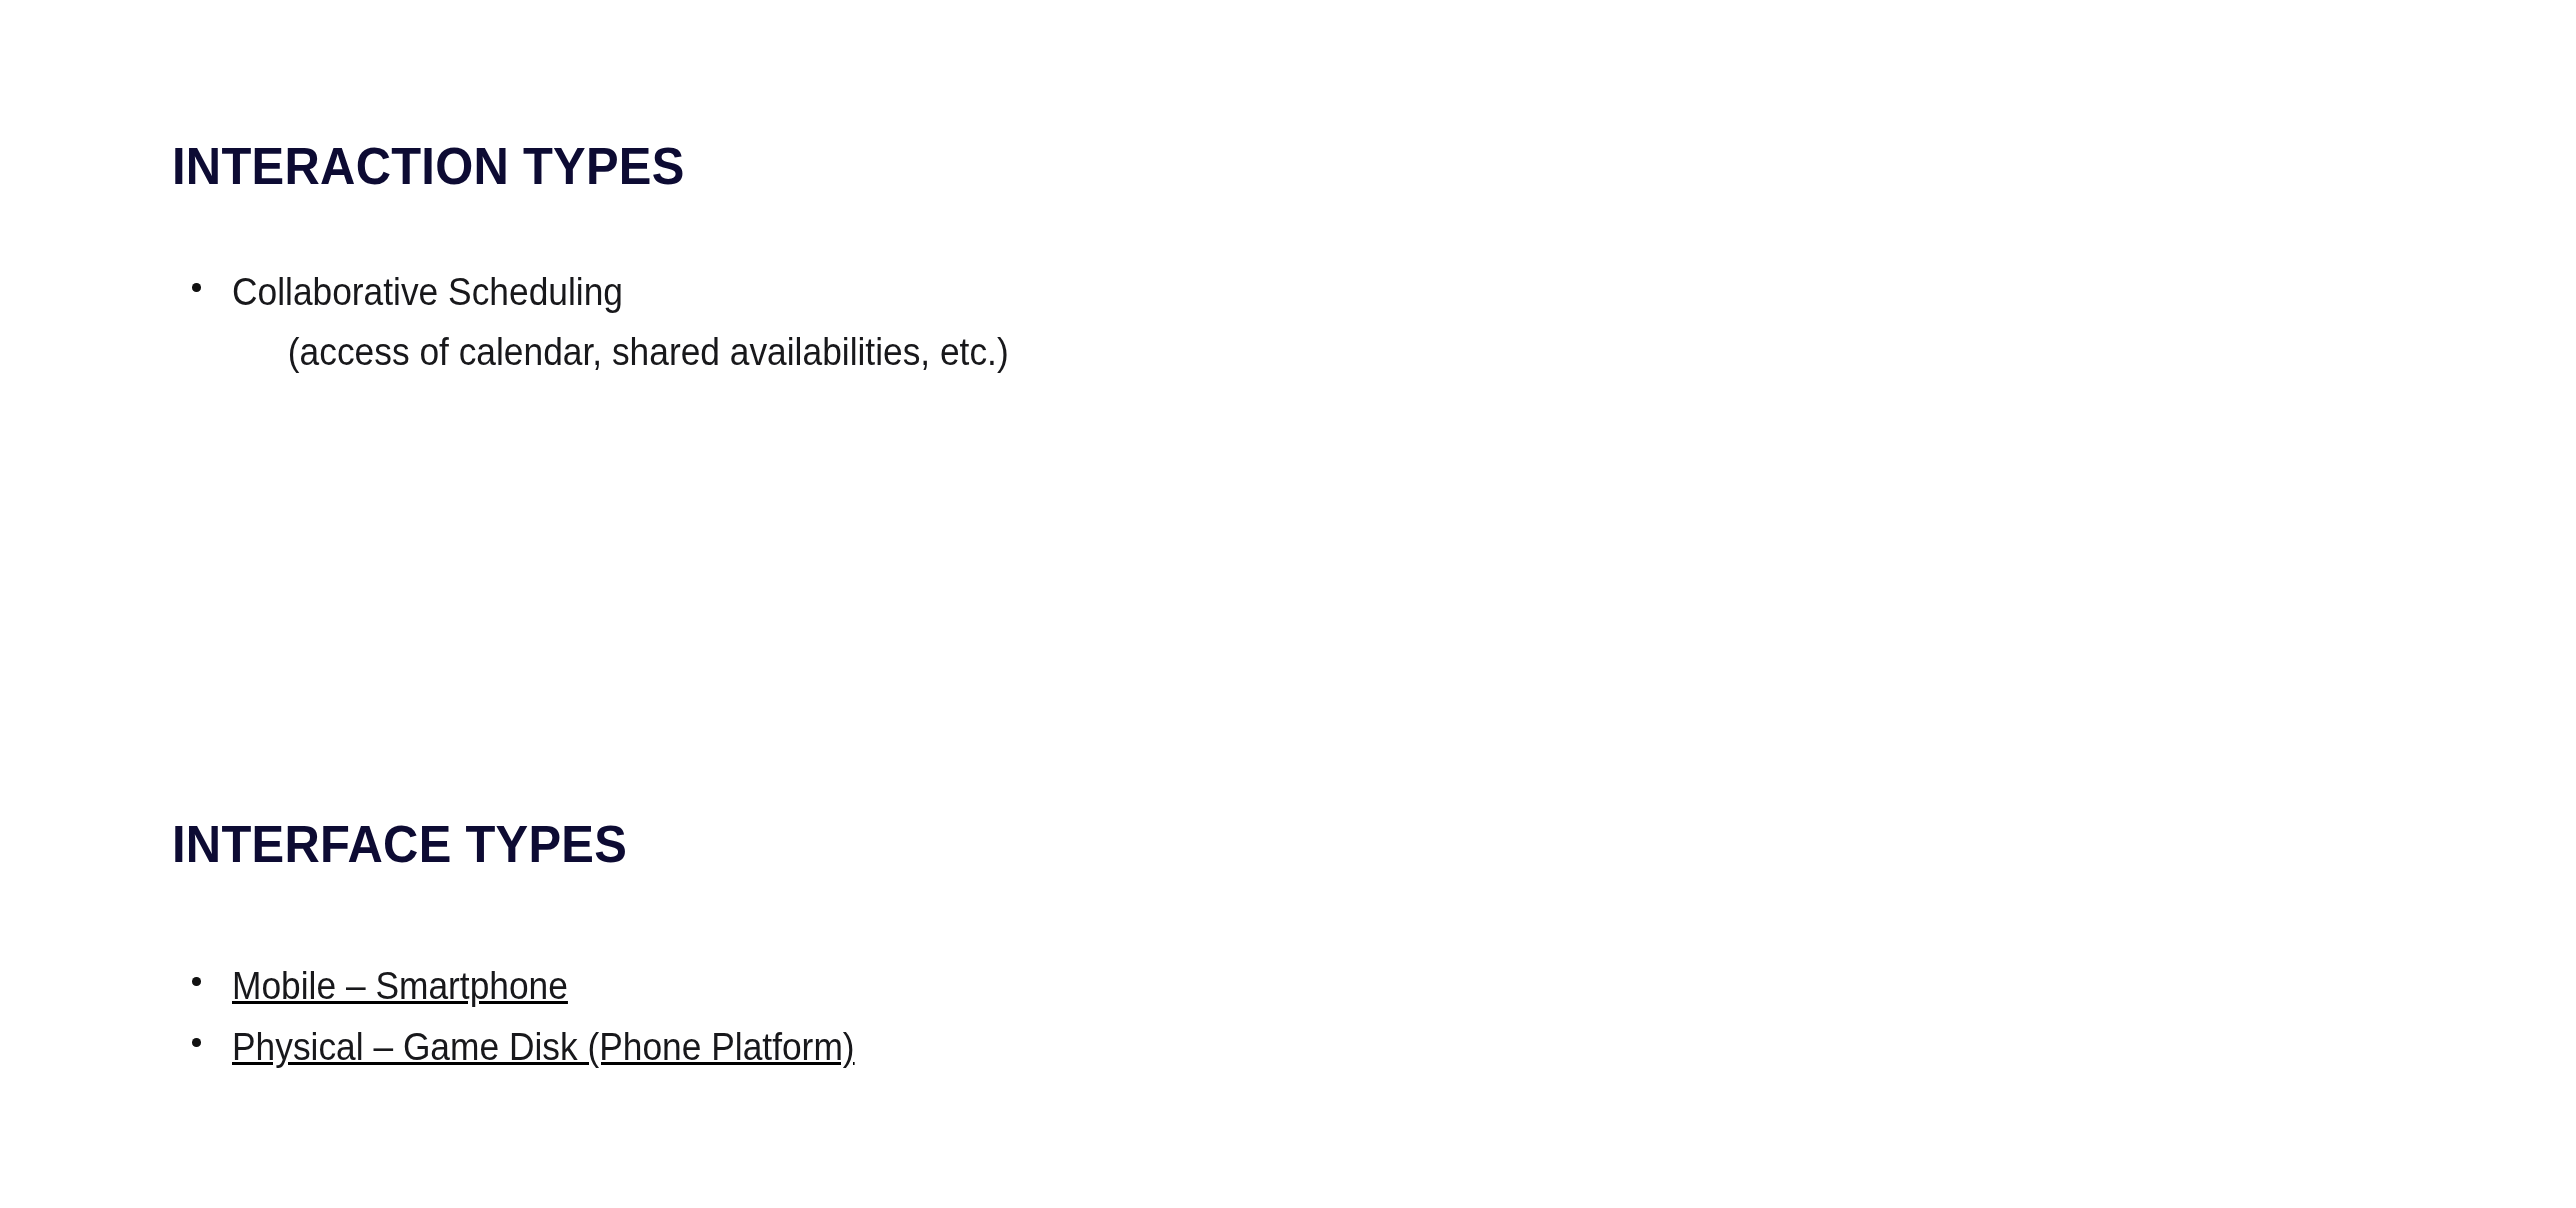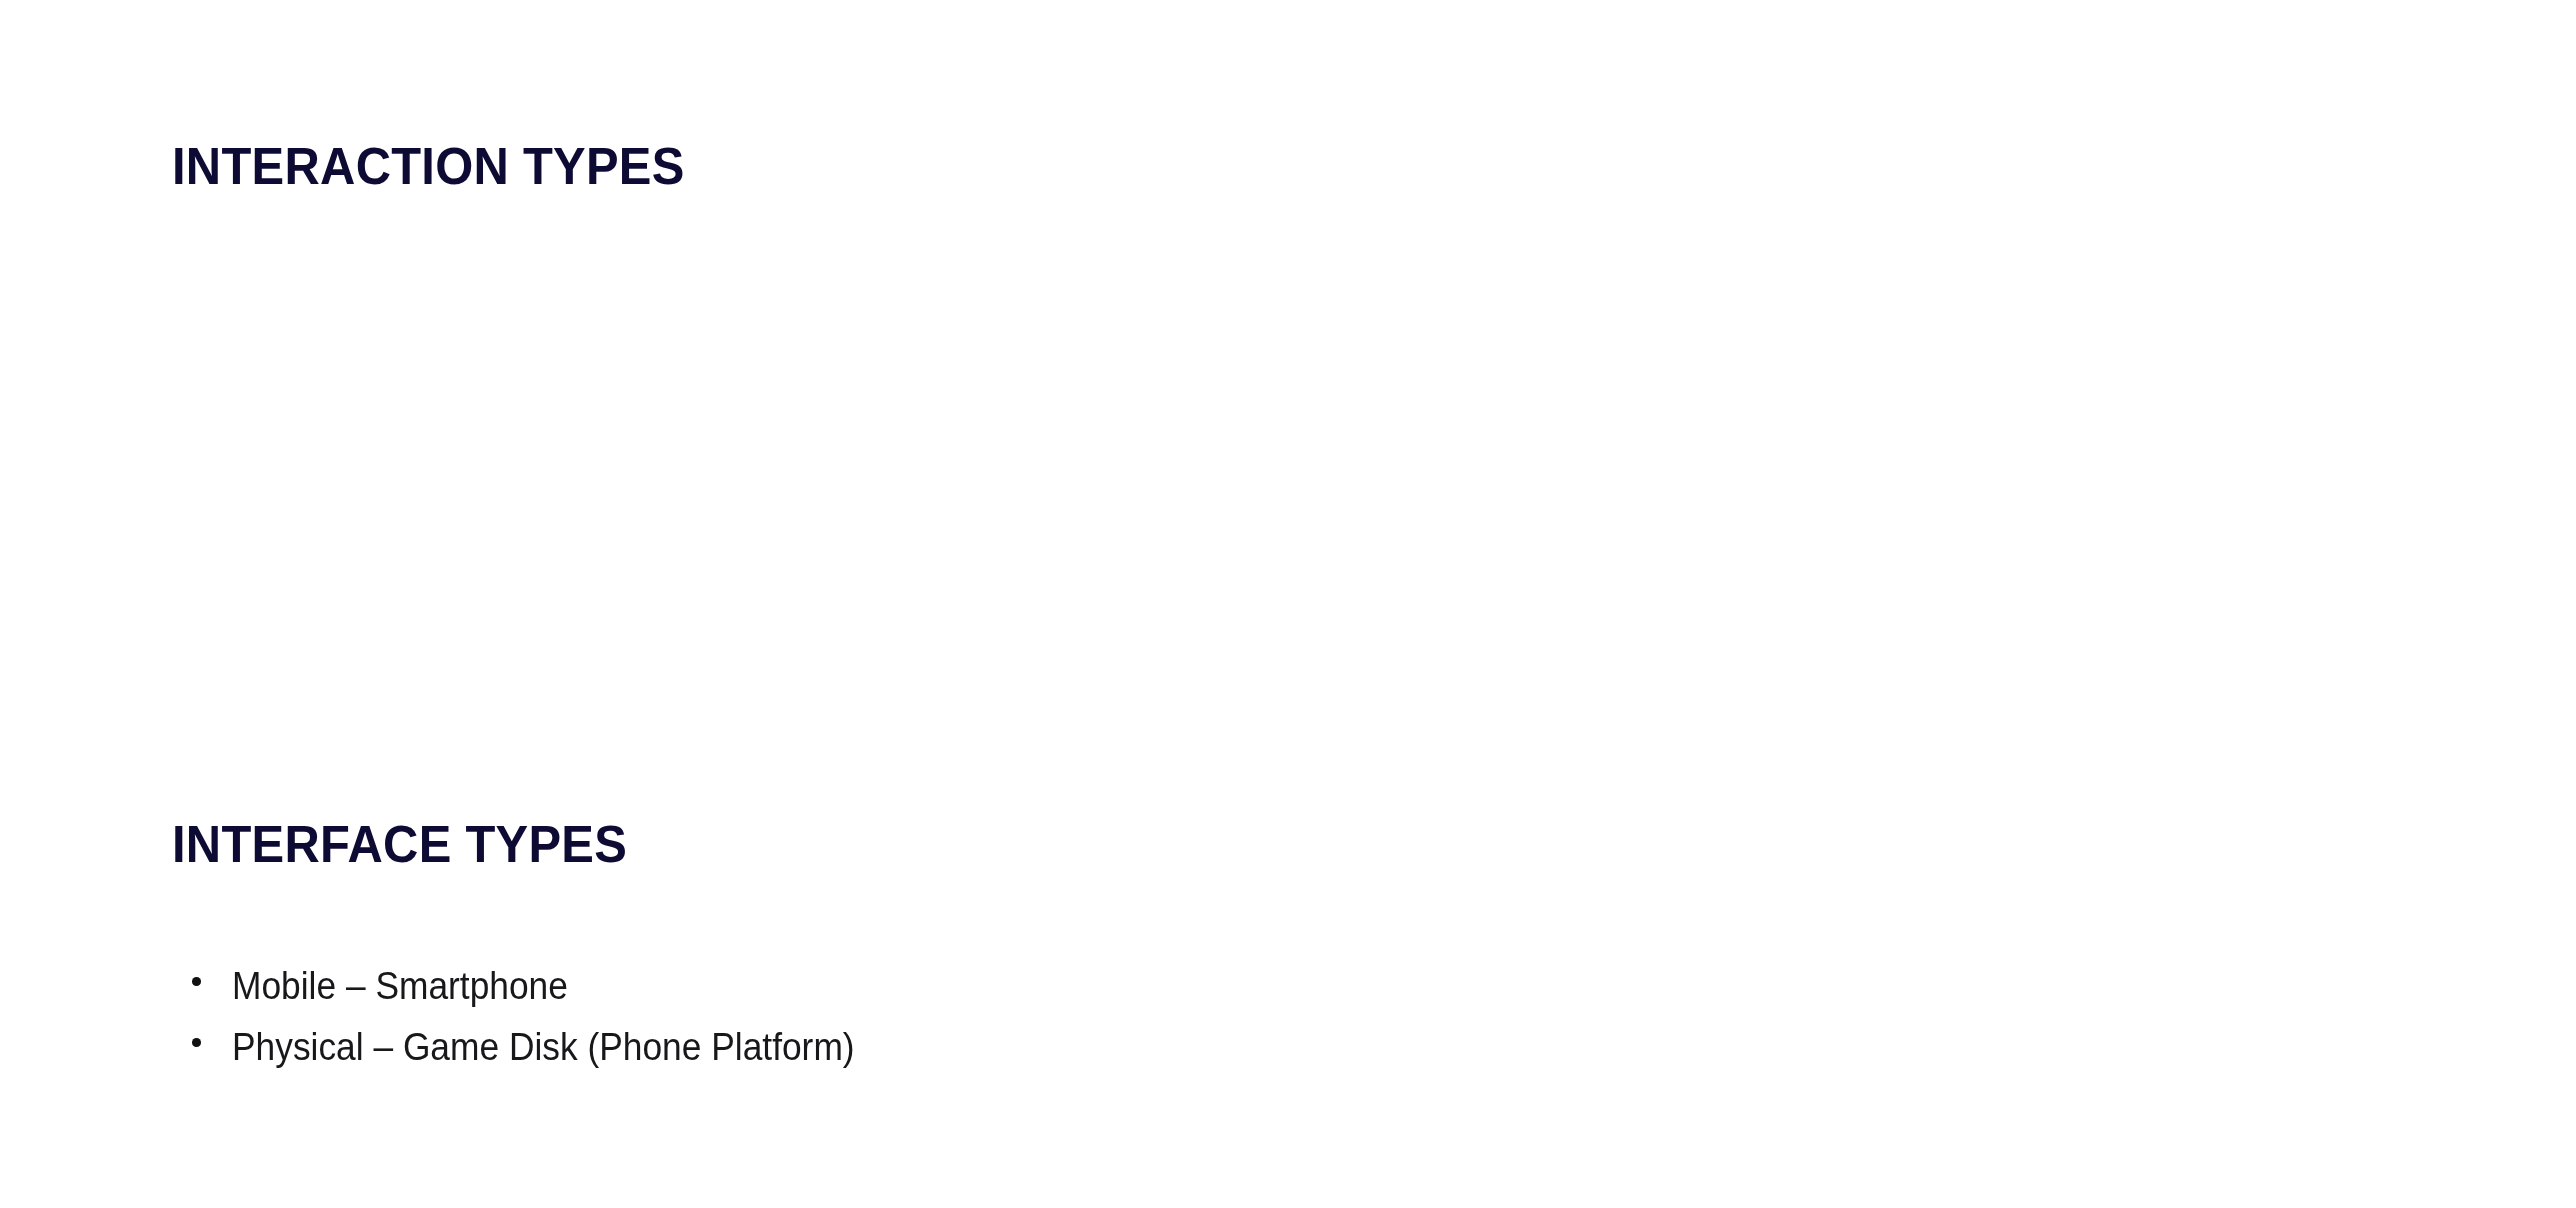--- a/index.html
+++ b/index.html
@@ -49,21 +49,21 @@
   }
 
   
   .bullet-list {
     list-style: none;
     margin: 0;
     padding: 0;
   }
 
   #list-interaction { margin-top: 70px; }
-  #list-interface   { margin-top: 86px; }
+  #list-interface   { margin-top: 86px; text-decoration: underline; }
 
   .bullet-item {
     position: relative;
     padding-left: 60px;
     margin: 0;
   }
 
   .bullet-item .dot {
     position: absolute;
     left: 20px;
@@ -108,20 +108,25 @@
 <div class="slide">
 
   <section class="section" id="section-interaction">
 
     <h1 class="section-heading">INTERACTION TYPES</h1>
 
     <ul class="bullet-list" id="list-interaction">
 
 
 
+      <li class="bullet-item">
+        <span class="dot"></span>
+        <div class="bullet-main">Collaborative Scheduling</div>
+        <div class="bullet-detail">(access of calendar, shared availabilities, etc.)</div>
+      </li>
 
     </ul>
   </section>
 
   <section class="section" id="section-interface">
 
     <h1 class="section-heading">INTERFACE TYPES</h1>
 
     <ul class="bullet-list" id="list-interface">
 

